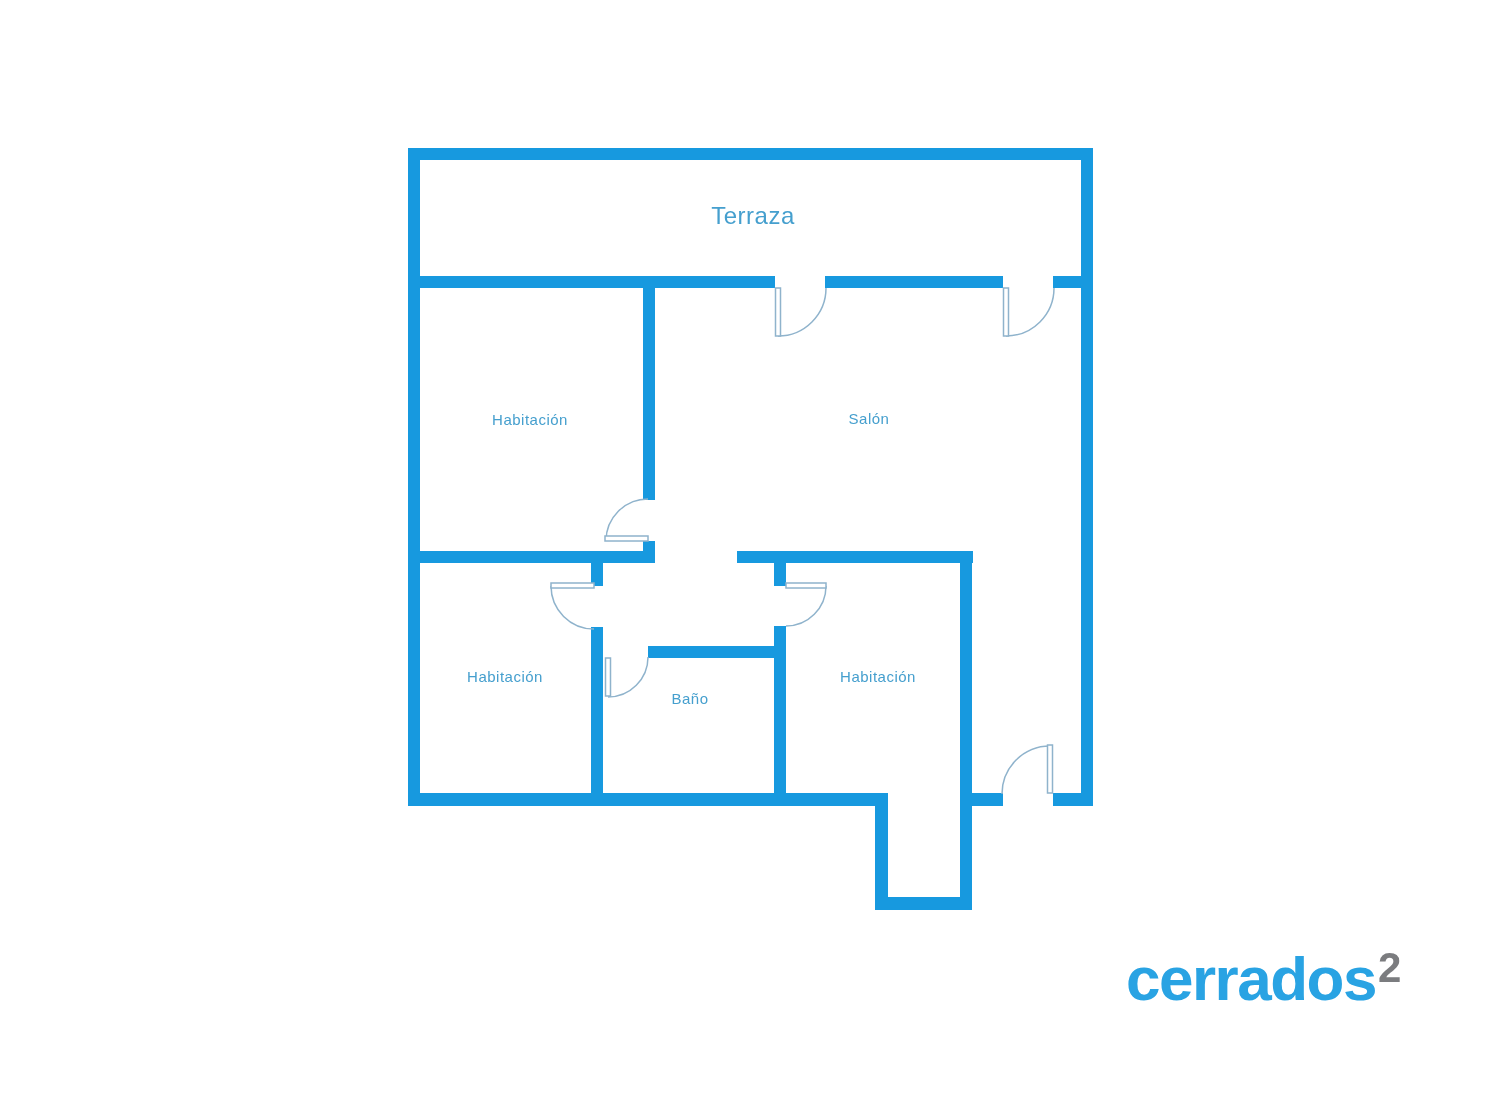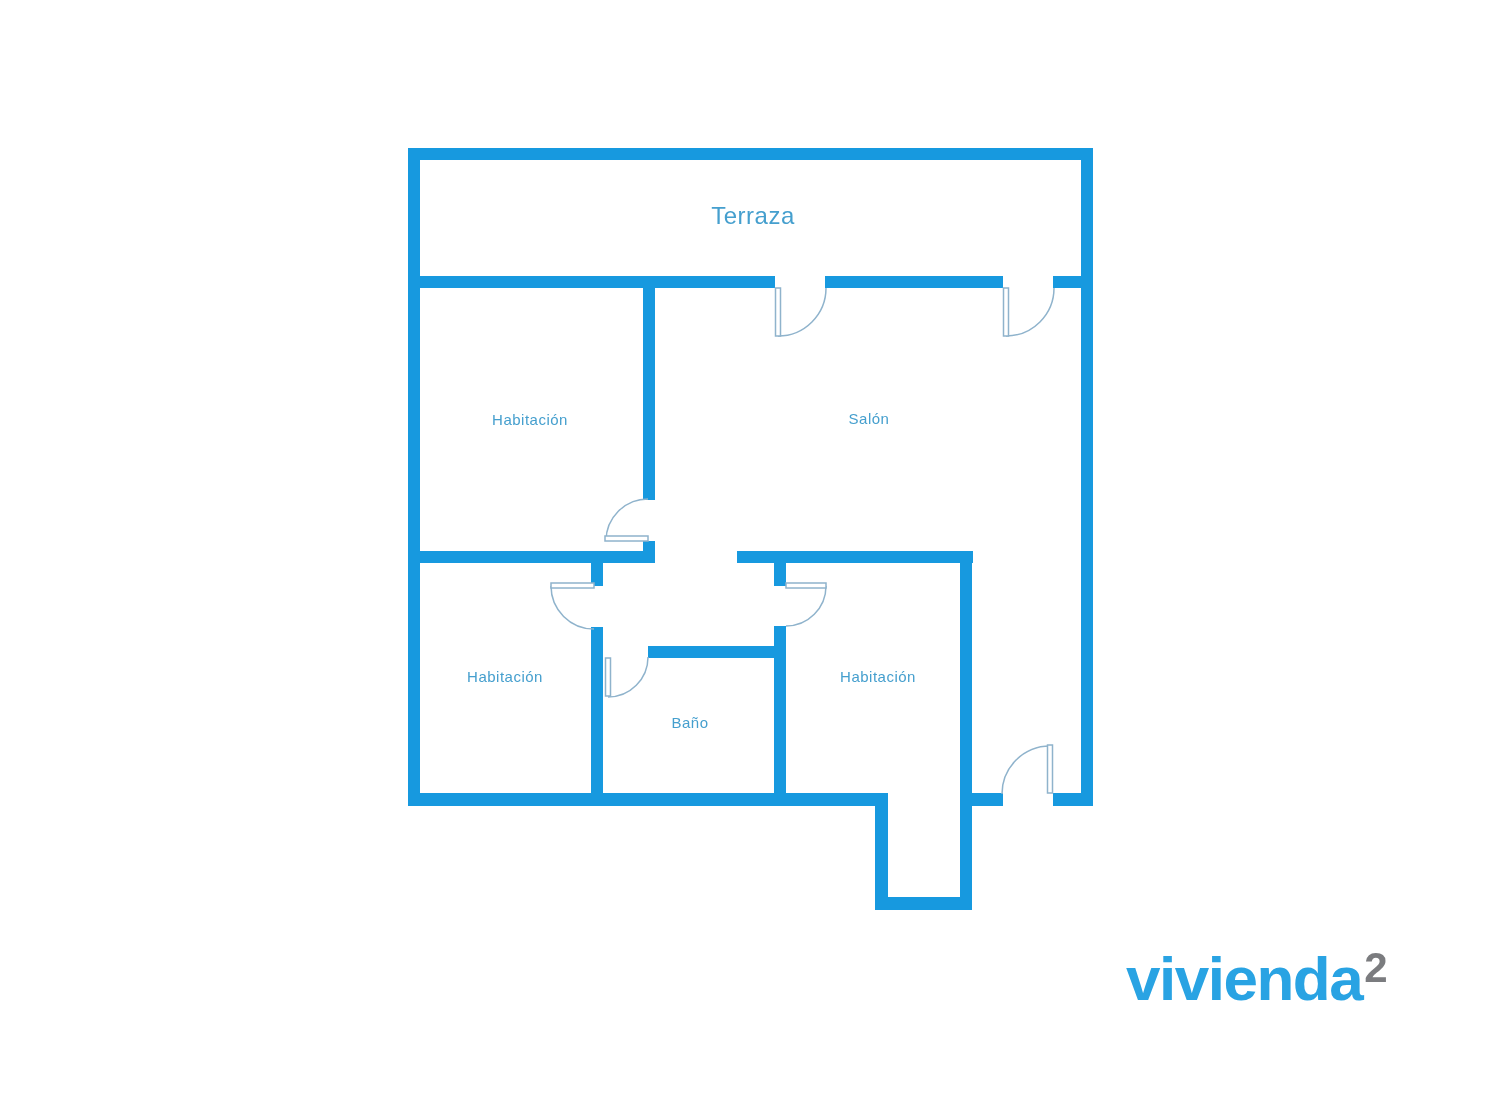--- a/index.html
+++ b/index.html
@@ -123,22 +123,22 @@
     <g>
       <path class="door-arc" d="M 1050 746 A 48 48 0 0 0 1002 794"></path>
       <rect class="door-leaf" x="1047.5" y="745" width="5" height="48"></rect>
     </g>
   </svg>
 
   <div class="room-label big" style="left:753px; top:216px;">Terraza</div>
   <div class="room-label" style="left:530px; top:419px;">Habitación</div>
   <div class="room-label" style="left:869px; top:418px;">Salón</div>
   <div class="room-label" style="left:505px; top:676px;">Habitación</div>
-  <div class="room-label" style="left:690px; top:722px;">Baño</div>
+  <div class="room-label" style="left:690px; top:698px;">Baño</div>
   <div class="room-label" style="left:878px; top:676px;">Habitación</div>
 
   <div class="logo">
     <div class="logo-brand-line">
-      <span class="logo-brand">vivienda</span><span class="logo-sup">2</span>
+      <span class="logo-brand">cerrados</span><span class="logo-sup">2</span>
     </div>
   </div>
 
 </div>
 
 </body></html>

